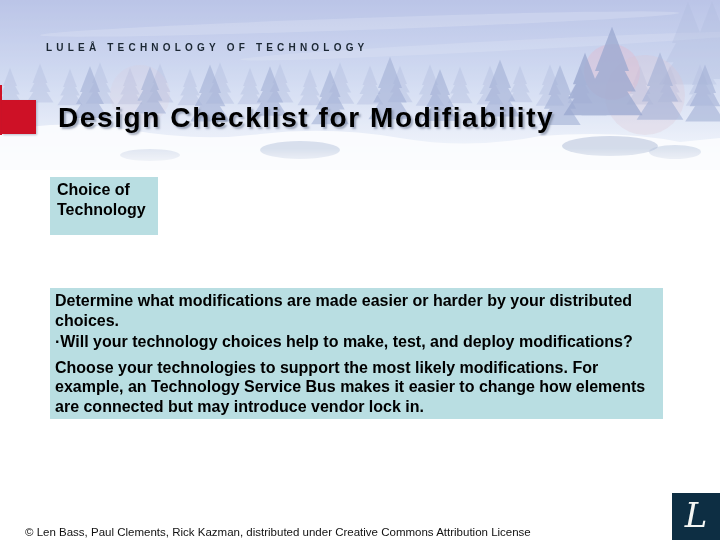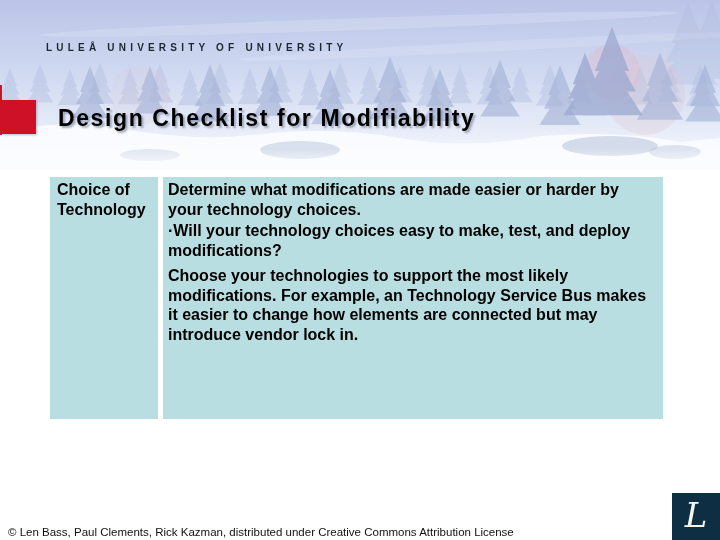--- a/index.html
+++ b/index.html
@@ -32,32 +32,33 @@
   }
   .red-square {
     position: absolute; left: 2px; top: 100px;
     width: 34px; height: 34px;
     background: #ce1126;
     box-shadow: 1px 1px 2px rgba(90,100,130,0.4);
   }
   .slide-title {
     position: absolute; left: 58px; top: 100px;
     width: 650px;
-    font-size: 23px; font-weight: 800;
+    font-size: 28px; font-weight: 800;
     letter-spacing: 1.6px;
     line-height: 36px;
     color: #000000;
     text-shadow: 2px 2px 2px rgba(120,130,155,0.65);
     white-space: nowrap;
   }
   
   .checklist-table {
     position: absolute; left: 50px; top: 177px;
     width: 613px; height: 242px;
     display: flex;
+    flex-direction: column;
   }
   .cell {
     background: #b9dee2;
     color: #000;
     font-weight: 700;
     font-size: 16px;
     line-height: 19.5px;
     height: 242px;
   }
   .cell-category {
@@ -71,21 +72,21 @@
   .cell-body {
     flex: 1;
     padding: 3px 10px 3px 5px;
   }
   .cell-body .para1 { margin-bottom: 2px; }
   .cell-body .bullet-group { margin-bottom: 2px; }
   .cell-body .para2 { margin-top: 6px; }
   .bullet-marker { display: inline; }
   
   .footer-credit {
-    position: absolute; left: 8px; top: 526px;
+    position: absolute; left: 25px; top: 526px;
     font-size: 11.5px; font-weight: 400;
     color: #111111;
     white-space: nowrap;
   }
   .logo-box {
     position: absolute; right: 0; bottom: 0;
     width: 48px; height: 47px;
     background: #0d2e43;
     display: flex; align-items: center; justify-content: center;
   }
@@ -181,33 +182,33 @@
 
       <path d="M0,132 Q60,118 130,130 T260,134 Q330,126 400,138 T540,136 Q620,130 680,142 L720,138 L720,170 L0,170 Z" fill="#ffffff" opacity="0.92"></path>
       <ellipse cx="300" cy="150" rx="40" ry="9" fill="#9dafd0" opacity="0.45"></ellipse>
       <ellipse cx="610" cy="146" rx="48" ry="10" fill="#93a5c8" opacity="0.45"></ellipse>
       <ellipse cx="675" cy="152" rx="26" ry="7" fill="#9dafd0" opacity="0.4"></ellipse>
       <ellipse cx="150" cy="155" rx="30" ry="6" fill="#9dafd0" opacity="0.35"></ellipse>
       <rect y="148" width="720" height="22" fill="url(#fade)"></rect>
       <rect width="720" height="170" fill="#eef2fa" opacity="0.22"></rect>
     </svg>
 
-    <div class="univ-name">LULEÅ UNIVERSITY OF UNIVERSITY</div>
+    <div class="univ-name">LULEÅ TECHNOLOGY OF TECHNOLOGY</div>
     <div class="red-edge-line"></div>
     <div class="red-square"></div>
     <h1 class="slide-title">Design Checklist for Modifiability</h1>
   </div>
 
   <div class="checklist-table">
     <div class="cell cell-category">Choice of Technology</div>
     <div class="col-divider"></div>
     <div class="cell cell-body">
-      <div class="para1">Determine what modifications are made easier or harder by your technology choices.</div>
+      <div class="para1">Determine what modifications are made easier or harder by your distributed choices.</div>
       <div class="bullet-group">
-        <div class="cell-bullet"><span class="bullet-marker">·</span><span>Will your technology choices easy to make, test, and deploy modifications?</span></div>
+        <div class="cell-bullet"><span class="bullet-marker">·</span><span>Will your technology choices help to make, test, and deploy modifications?</span></div>
       </div>
       <div class="para2">Choose your technologies to support the most likely modifications. For example, an Technology Service Bus makes it easier to change how elements are connected but may introduce vendor lock in.</div>
     </div>
   </div>
 
   <div class="footer-credit">© Len Bass, Paul Clements, Rick Kazman, distributed under Creative Commons Attribution License</div>
   <div class="logo-box">
     <span class="logo-letter">L</span>
   </div>
 

